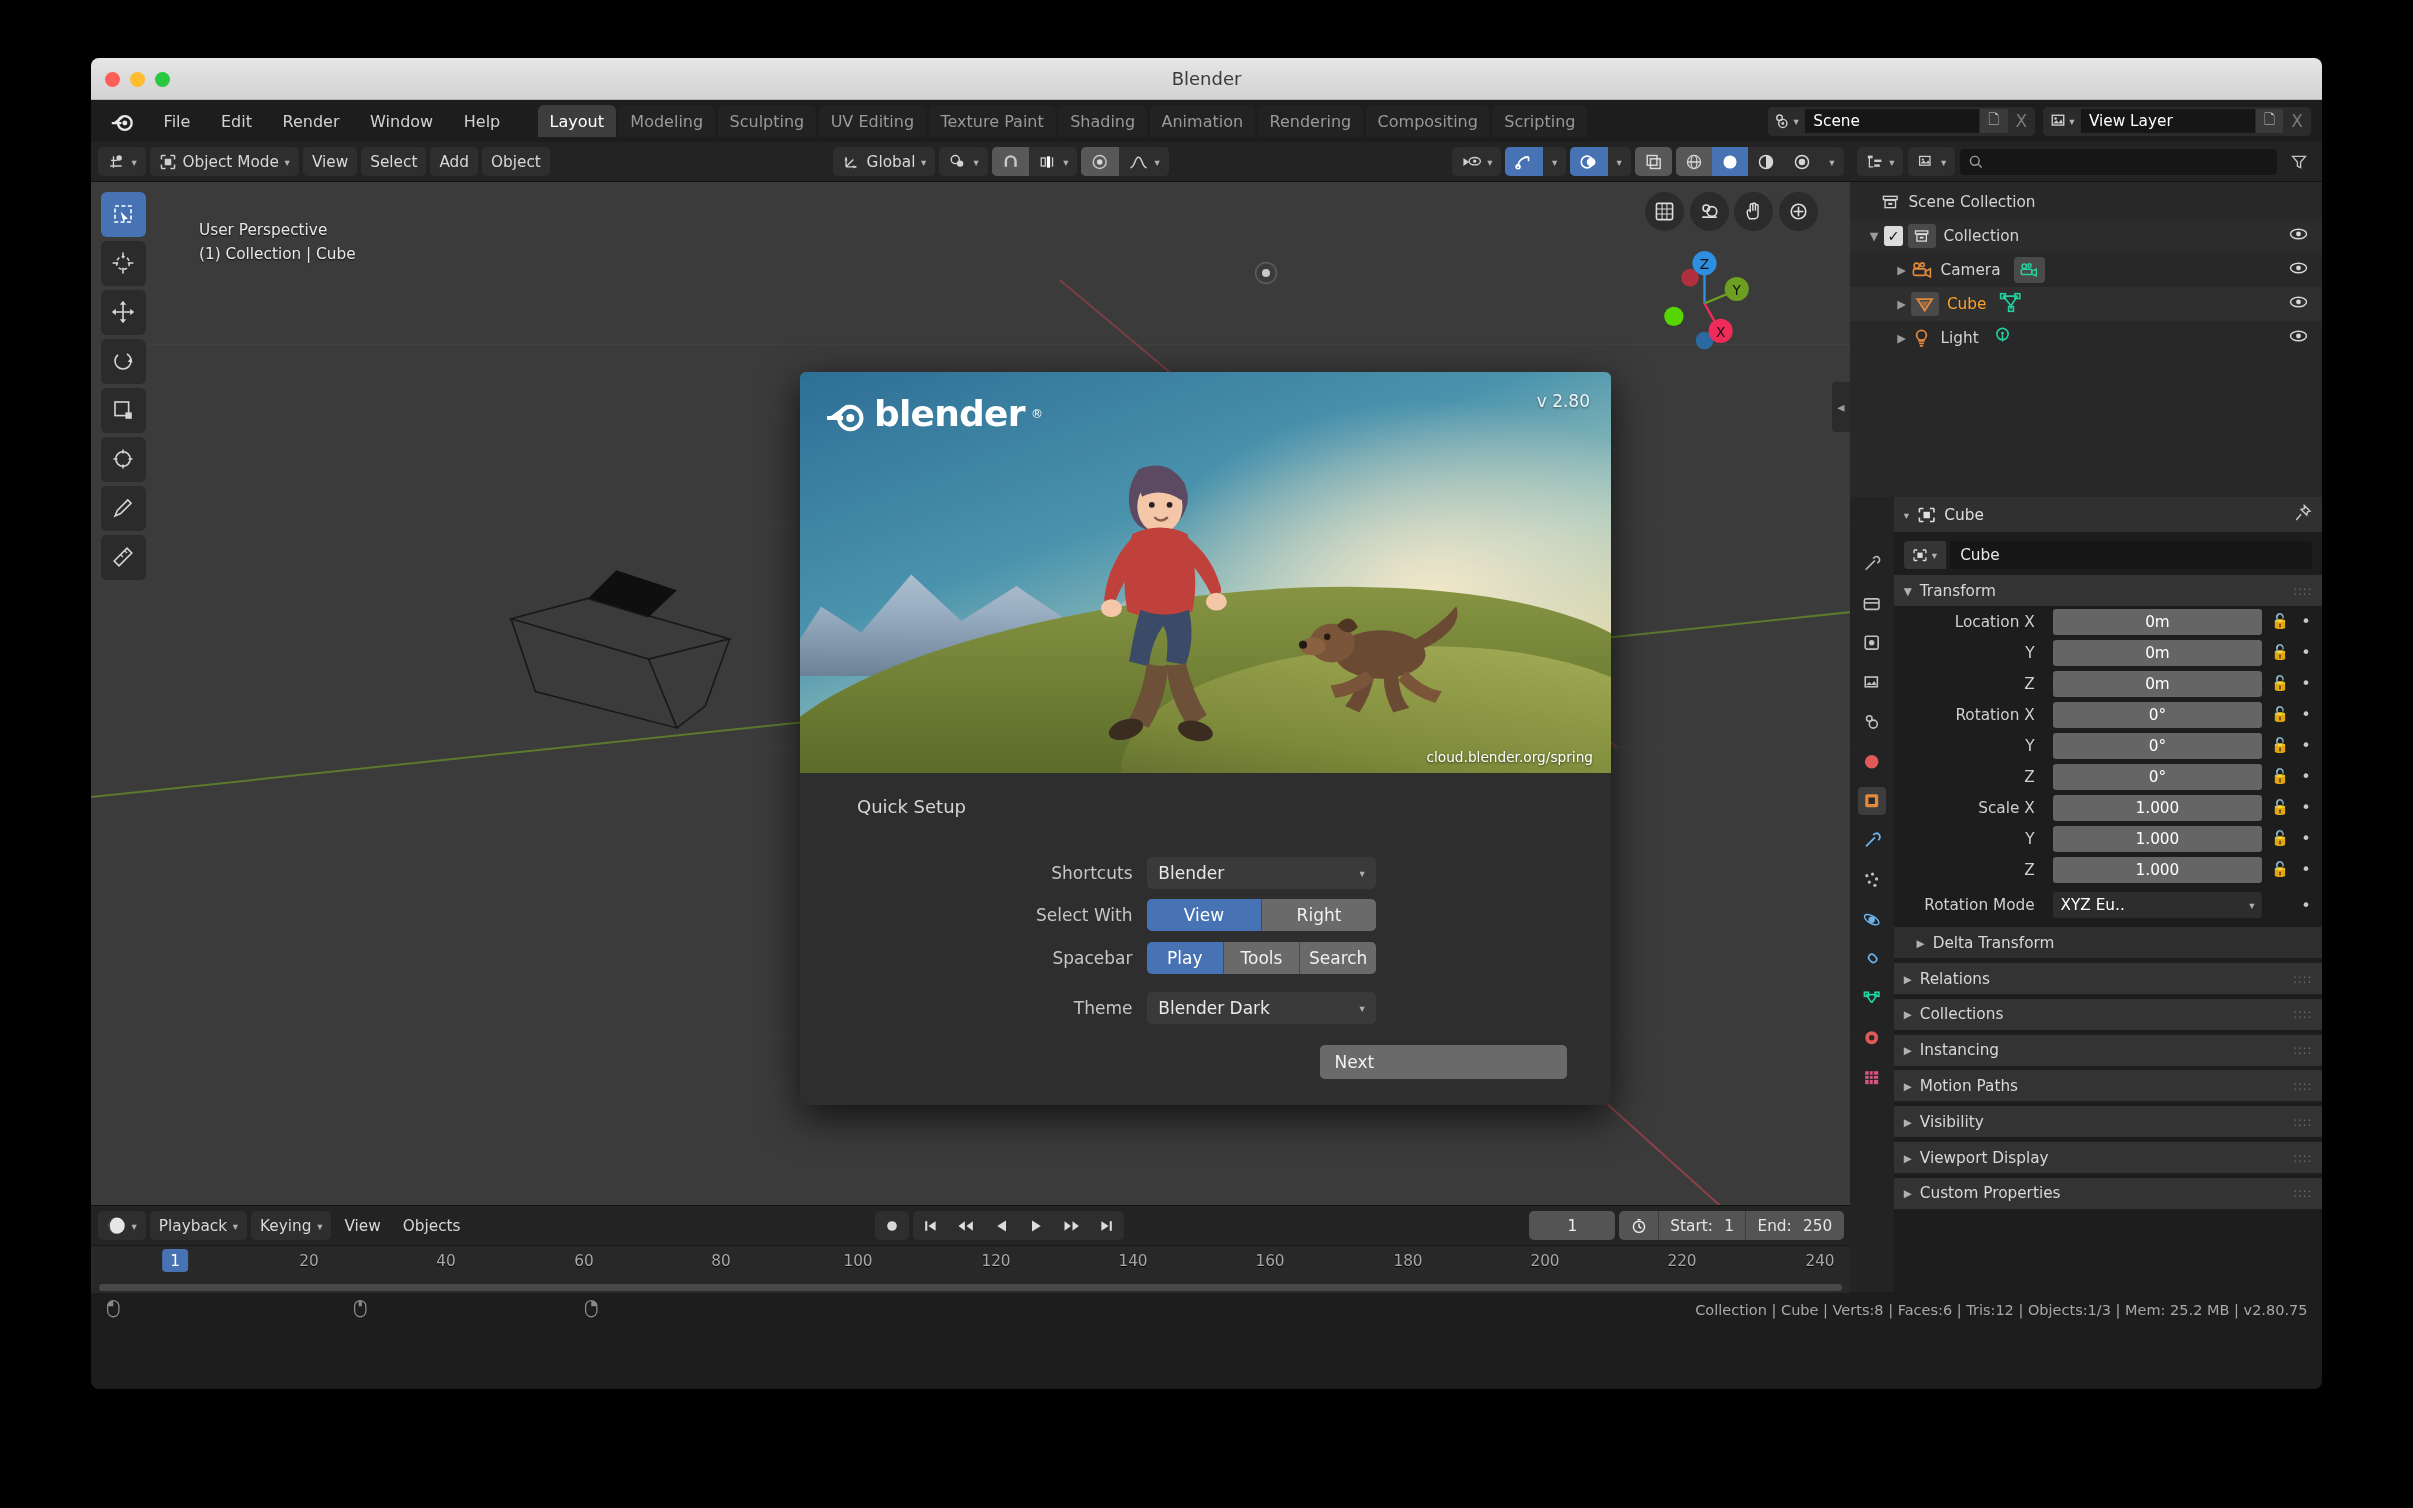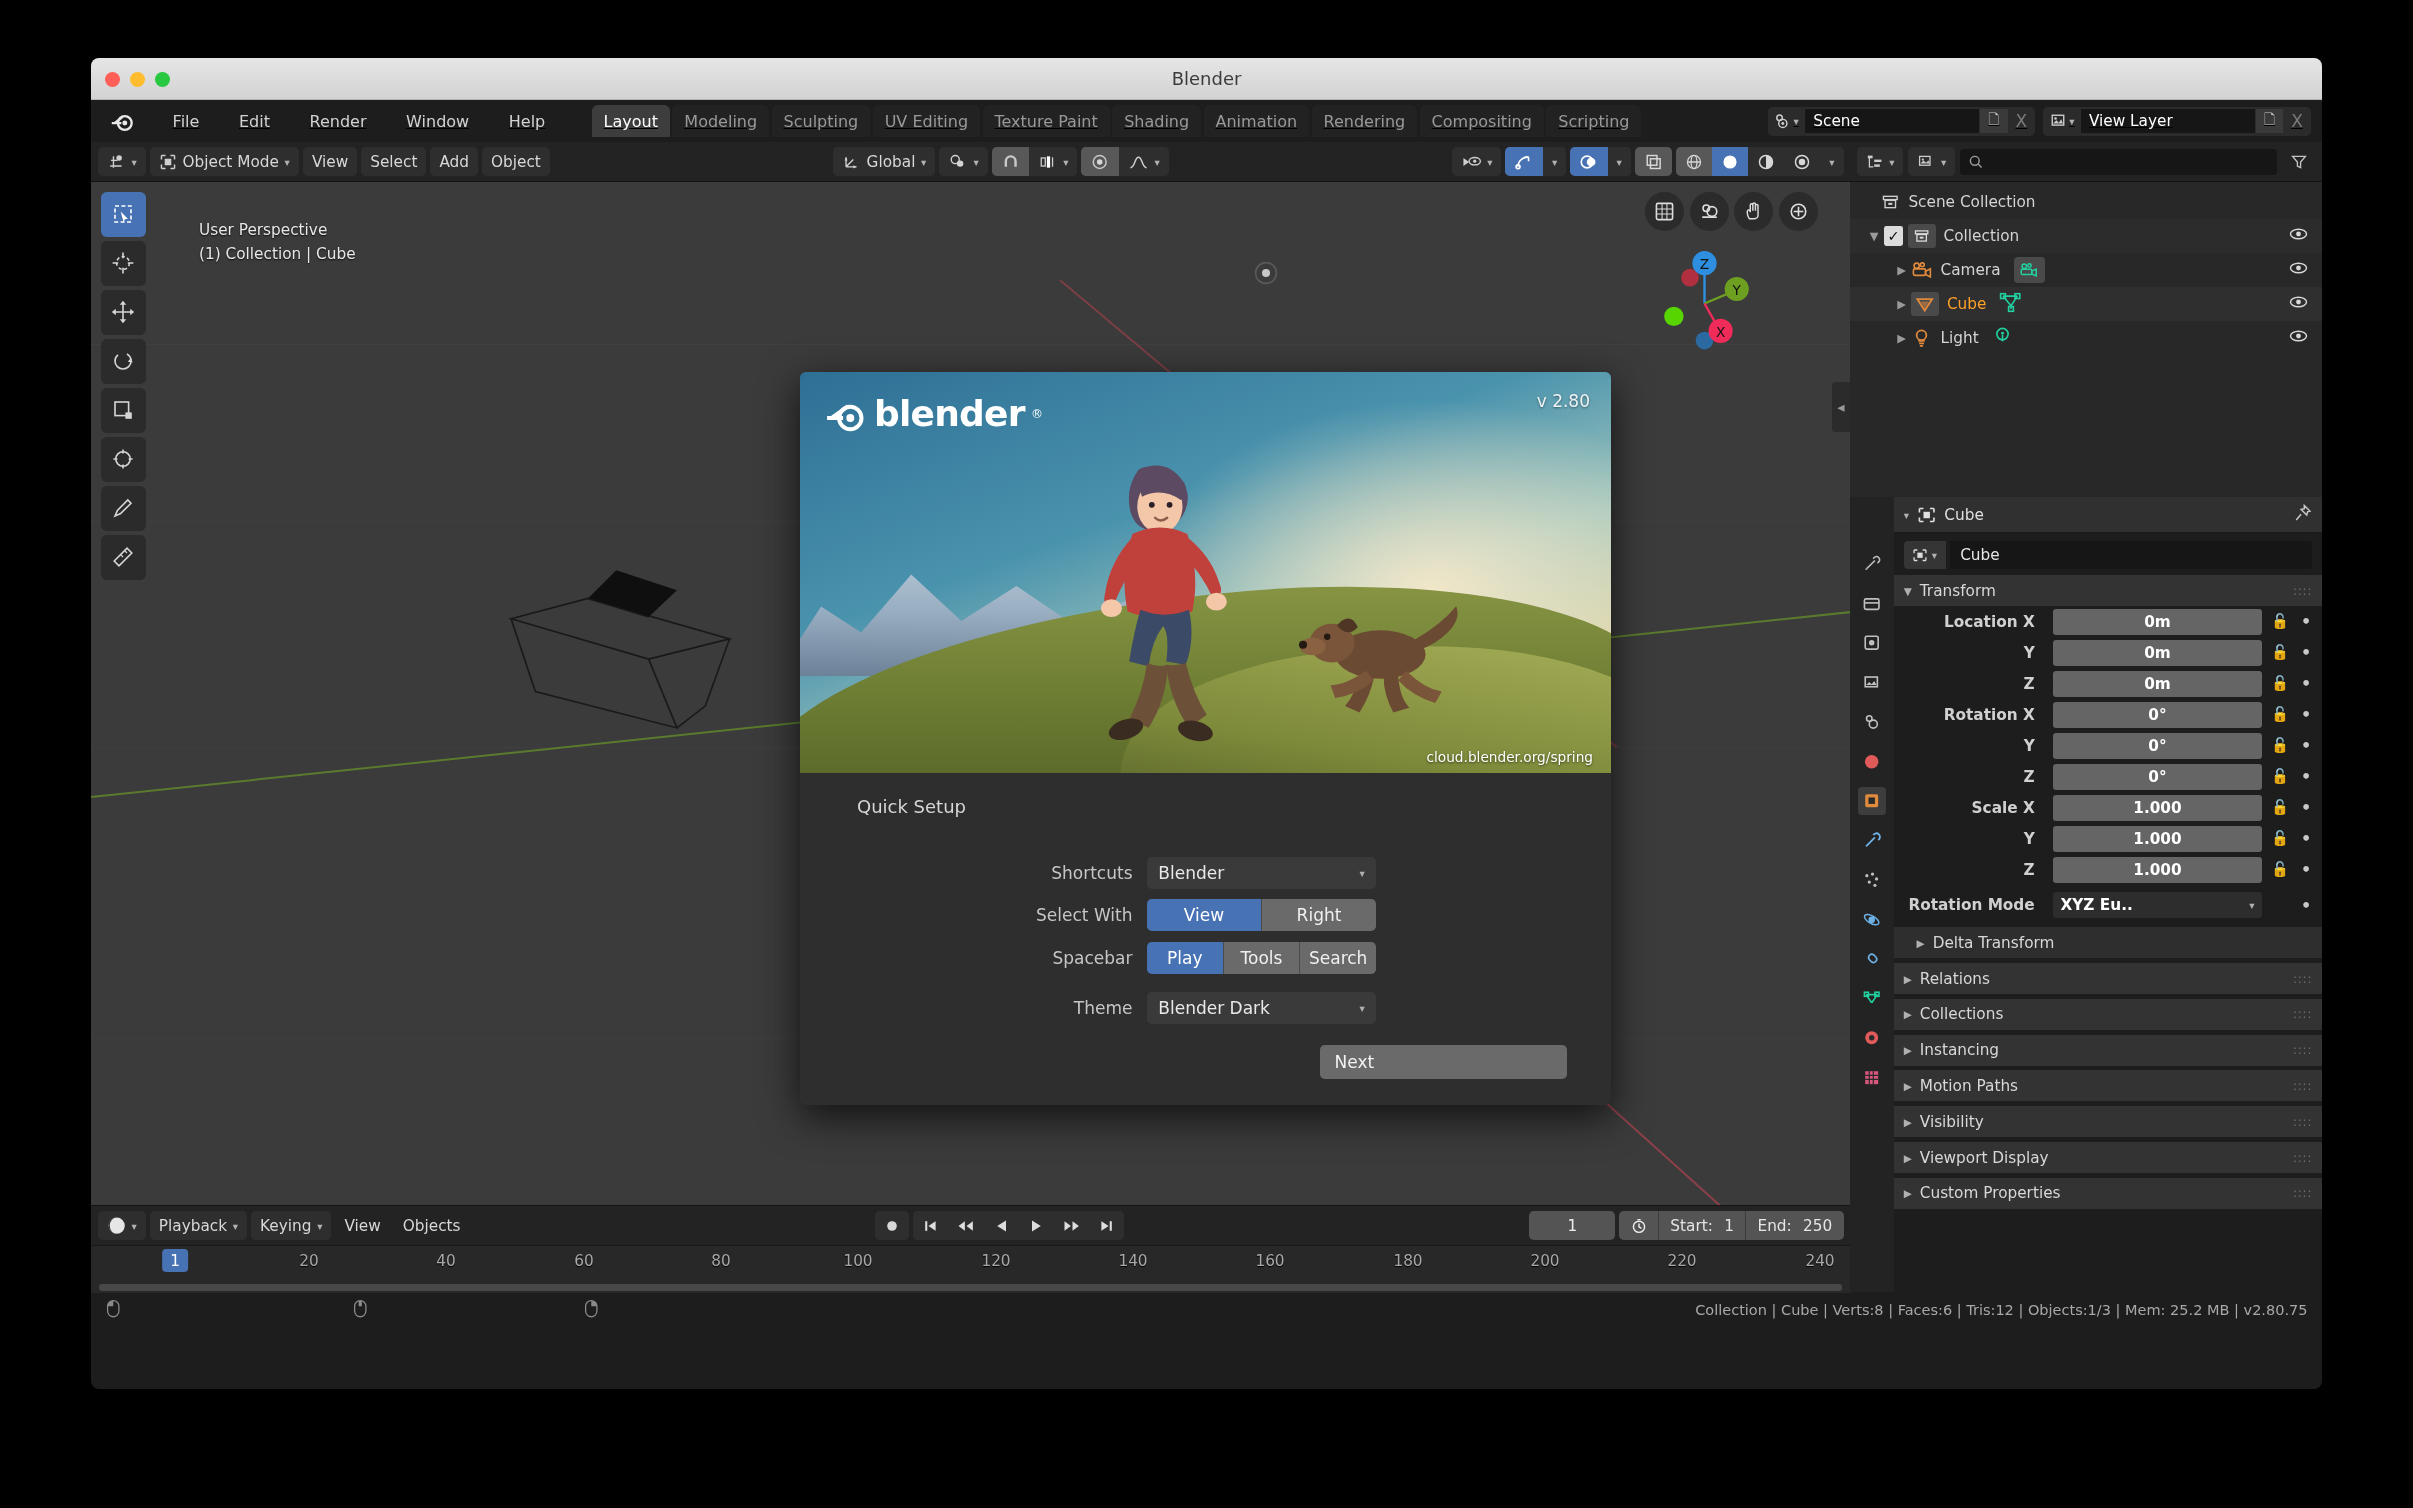--- a/index.html
+++ b/index.html
@@ -33,21 +33,21 @@
   .l-green { background: #28c840; }
   .win-title {
     line-height: 42px; text-align: center;
     font-size: 18px; color: #3b3b3b;
   }
 
   
   .topbar {
     height: 42px; background: #1d1d1d;
     display: flex; align-items: center; padding: 0 6.5px;
-    gap: 17px; position: relative; text-decoration: underline;
+    gap: 8px; position: relative;
   }
   .blender-logo-s { width: 27.5px; height: 24px; margin: 0 8px 0 11.3px; flex: none; }
   .menu-item {
     font-size: 16px; color: #d2d2d2;
     padding: 4.8px 11.3px; border-radius: 4px; white-space: nowrap;
   }
   .ws-tabs { display: flex; gap: 2.4px; margin-left: 18px; }
   .ws-tab {
     font-size: 16px; color: #999; padding: 6.5px 12px;
     border-radius: 5.7px 5.7px 0 0; background: #222; white-space: nowrap;
@@ -215,21 +215,21 @@
     font-size: 15.3px; color: #e8e8e8;
   }
   .panel-hd {
     height: 31px; display: flex; align-items: center; gap: 8px;
     padding: 0 9.7px; font-size: 15.3px; color: #d8d8d8; background: #333;
   }
   .panel-hd.sub { background: #2e2e2e; padding-left: 22.6px; }
   .dots { margin-left: auto; color: #6e6e6e; font-size: 12px; letter-spacing: 0.8px; }
   .prop-row {
     display: flex; align-items: center; height: 31px;
-    padding: 0 8px 0 0; gap: 6.5px; font-weight: bold;
+    padding: 0 8px 0 0; gap: 6.5px;
   }
   .prop-label {
     width: 152px; text-align: right; font-size: 15.3px; color: #d0d0d0;
     padding-right: 11.3px;
   }
   .prop-val {
     flex: 1; height: 26px; background: #656565; border-radius: 3.2px;
     display: flex; align-items: center; justify-content: center;
     font-size: 15.3px; color: #fff;
   }

